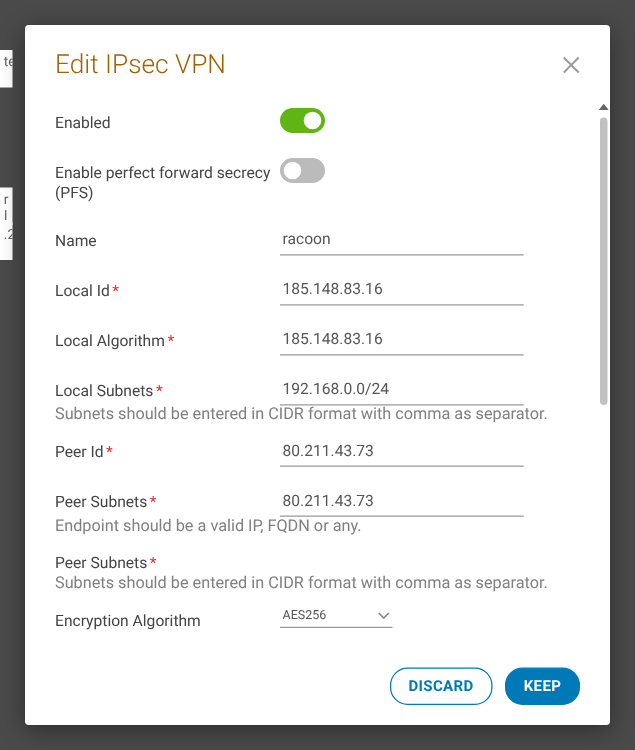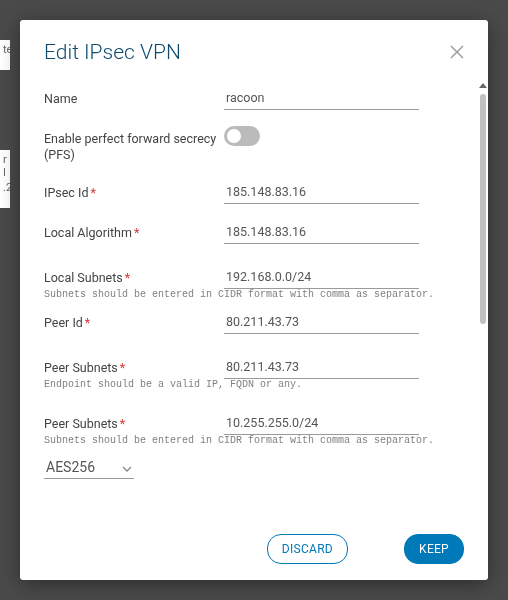--- a/index.html
+++ b/index.html
@@ -38,21 +38,21 @@
     }
     .modal-header {
       padding: 20px 24px 14px 24px;
       display: flex;
       align-items: center;
       justify-content: space-between;
     }
     .modal-title {
       font-size: 21px;
       font-weight: 300;
-      color: #0c4a6e;
+      color: #a16207;
     }
     .close-icon {
       width: 14px;
       height: 14px;
       cursor: pointer;
       position: relative;
     }
     .close-icon svg { stroke: #9b9b9b; stroke-width: 1.5; }
     .modal-body {
       flex: 1;
@@ -81,21 +81,21 @@
       align-items: center;
       justify-content: center;
       color: #666;
       font-size: 10px;
     }
     .form-row {
       display: flex;
       align-items: flex-start;
       margin-bottom: 16px;
     }
-    .form-row.tight { margin-bottom: 6px; margin-top: 21px; }
+    .form-row.tight { margin-bottom: 6px; }
     .form-label {
       flex: 0 0 180px;
       padding-top: 5px;
       color: #444;
       font-size: 12.5px;
       line-height: 1.3;
     }
     .req { color: #d93636; margin-left: 2px; }
     .form-control {
       flex: 1;
@@ -127,52 +127,50 @@
       border-radius: 50%;
       background: #fff;
       top: 3px;
       transition: left 0.2s;
     }
     .toggle.on { background: #60b515; }
     .toggle.on .knob { left: 19px; }
     .toggle.off { background: #bbb; }
     .toggle.off .knob { left: 3px; }
     .helper {
-      font-size: 10px;
+      font-size: 13px;
       color: #808080;
       margin: -6px 0 10px 0;
-      font-family: Liberation Mono, monospace;
     }
     .select-wrap {
       display: inline-flex;
       align-items: center;
       border-bottom: 1px solid #9a9a9a;
       width: 90px;
       padding: 3px 2px;
       cursor: pointer;
       color: #565656;
-      font-size: 14px;
+      font-size: 10px;
     }
     .select-wrap .val { flex: 1; }
     .select-wrap .chev { color: #888; }
     .modal-footer {
       padding: 16px 24px;
       display: flex;
       justify-content: flex-end;
       gap: 10px;
     }
     .btn {
       font-size: 12px;
-      font-weight: 400;
+      font-weight: 700;
       padding: 7px 14px;
       border-radius: 14px;
       cursor: pointer;
       letter-spacing: 0.3px;
       font-family: inherit;
-      margin-left: 46px;
     }
     .btn-outline {
       background: #fff;
       border: 1px solid #0079b8;
       color: #0079b8;
     }
     .btn-primary {
       background: #0079b8;
       border: 1px solid #0079b8;
       color: #fff;
@@ -192,37 +190,43 @@
       <svg viewBox="0 0 14 14" width="14" height="14">
           <line x1="1" y1="1" x2="13" y2="13"></line>
           <line x1="13" y1="1" x2="1" y2="13"></line>
         </svg>
     </div>
   </div>
 
   <div class="modal-body">
     <div class="scroll-area">
 
+      <div class="form-row">
+        <div class="form-label">Enabled</div>
+        <div class="form-control">
+          <span class="toggle on"><span class="knob"></span></span>
+        </div>
+      </div>
+
+      <div class="form-row">
+        <div class="form-label">Enable perfect forward secrecy (PFS)</div>
+        <div class="form-control">
+          <span class="toggle off"><span class="knob"></span></span>
+        </div>
+      </div>
 
       <div class="form-row">
         <div class="form-label">Name</div>
         <div class="form-control">
           <input class="text-input" type="text" value="racoon" style="">
         </div>
       </div>
 
       <div class="form-row">
-        <div class="form-label">Enable perfect forward secrecy (PFS)</div>
-        <div class="form-control">
-          <span class="toggle off"><span class="knob"></span></span>
-        </div>
-      </div>
-
-      <div class="form-row">
-        <div class="form-label"><span>IPsec Id</span><span class="req">*</span></div>
+        <div class="form-label"><span>Local Id</span><span class="req">*</span></div>
         <div class="form-control">
           <input class="text-input" type="text" value="185.148.83.16" style="">
         </div>
       </div>
 
       <div class="form-row">
         <div class="form-label"><span>Local Algorithm</span><span class="req">*</span></div>
         <div class="form-control">
           <input class="text-input" type="text" value="185.148.83.16" style="">
         </div>
@@ -246,27 +250,25 @@
       <div class="form-row tight">
         <div class="form-label"><span>Peer Subnets</span><span class="req">*</span></div>
         <div class="form-control">
           <input class="text-input" type="text" value="80.211.43.73" style="">
         </div>
       </div>
       <div class="helper">Endpoint should be a valid IP, FQDN or any.</div>
 
       <div class="form-row tight">
         <div class="form-label"><span>Peer Subnets</span><span class="req">*</span></div>
-        <div class="form-control">
-          <input class="text-input" type="text" value="10.255.255.0/24" style="">
-        </div>
       </div>
       <div class="helper">Subnets should be entered in CIDR format with comma as separator.</div>
 
       <div class="form-row">
+        <div class="form-label">Encryption Algorithm</div>
         <div class="form-control">
           <div class="select-wrap">
             <span class="val">AES256</span>
             <span class="chev">
               <svg width="10" height="6" viewBox="0 0 10 6">
                   <path d="M1 1 L5 5 L9 1" fill="none" stroke="#888" stroke-width="1.3"></path>
                 </svg>
             </span>
           </div>
         </div>

